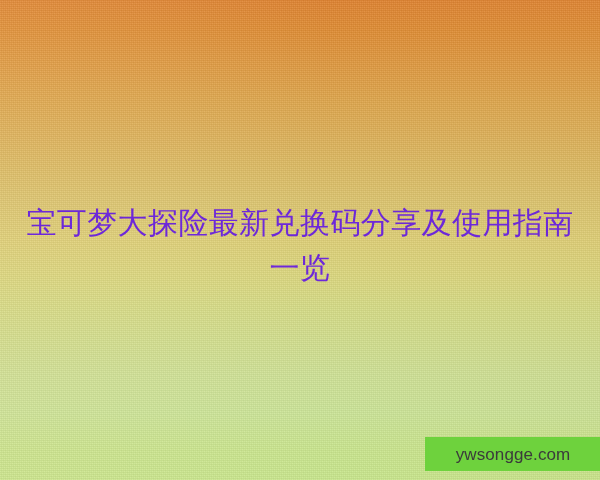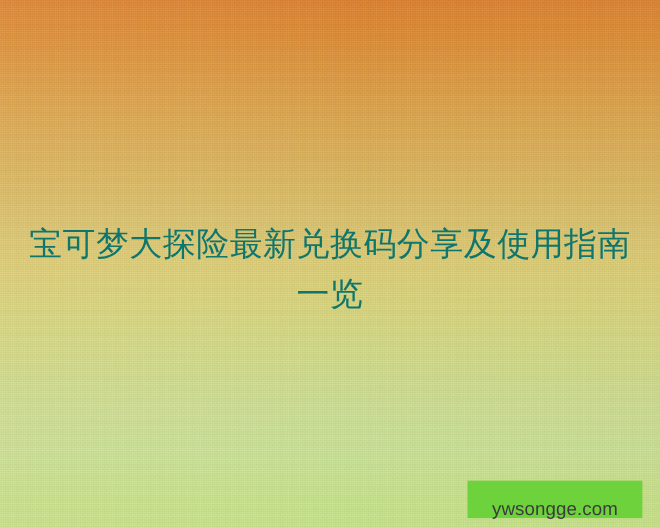--- a/index.html
+++ b/index.html
@@ -85,41 +85,41 @@
     pointer-events: none;
   }
 
   
   .headline {
     position: absolute;
     left: 0;
     right: 0;
     top: 200px;
     text-align: center;
-    color: #0f766e;
+    color: #6d28d9;
     font-size: 30px;
     line-height: 45px;
     letter-spacing: 0.4px;
     font-weight: 400;
     padding: 0 22px;
     box-sizing: border-box;
     white-space: normal;
     word-break: break-word;
   }
 
   
   .watermark {
     position: absolute;
     left: 425px;
     top: 437px;
-    width: 159px;
+    width: 176px;
     height: 34px;
     background: #6ed23d;
     display: flex;
-    align-items: flex-end;
+    align-items: center;
     justify-content: center;
   }
 
   .watermark-text {
     color: #3b3b3b;
     font-size: 17px;
     line-height: 17px;
     letter-spacing: 0.1px;
     font-weight: 400;
     font-family: "Liberation Sans", "DejaVu Sans", sans-serif;

